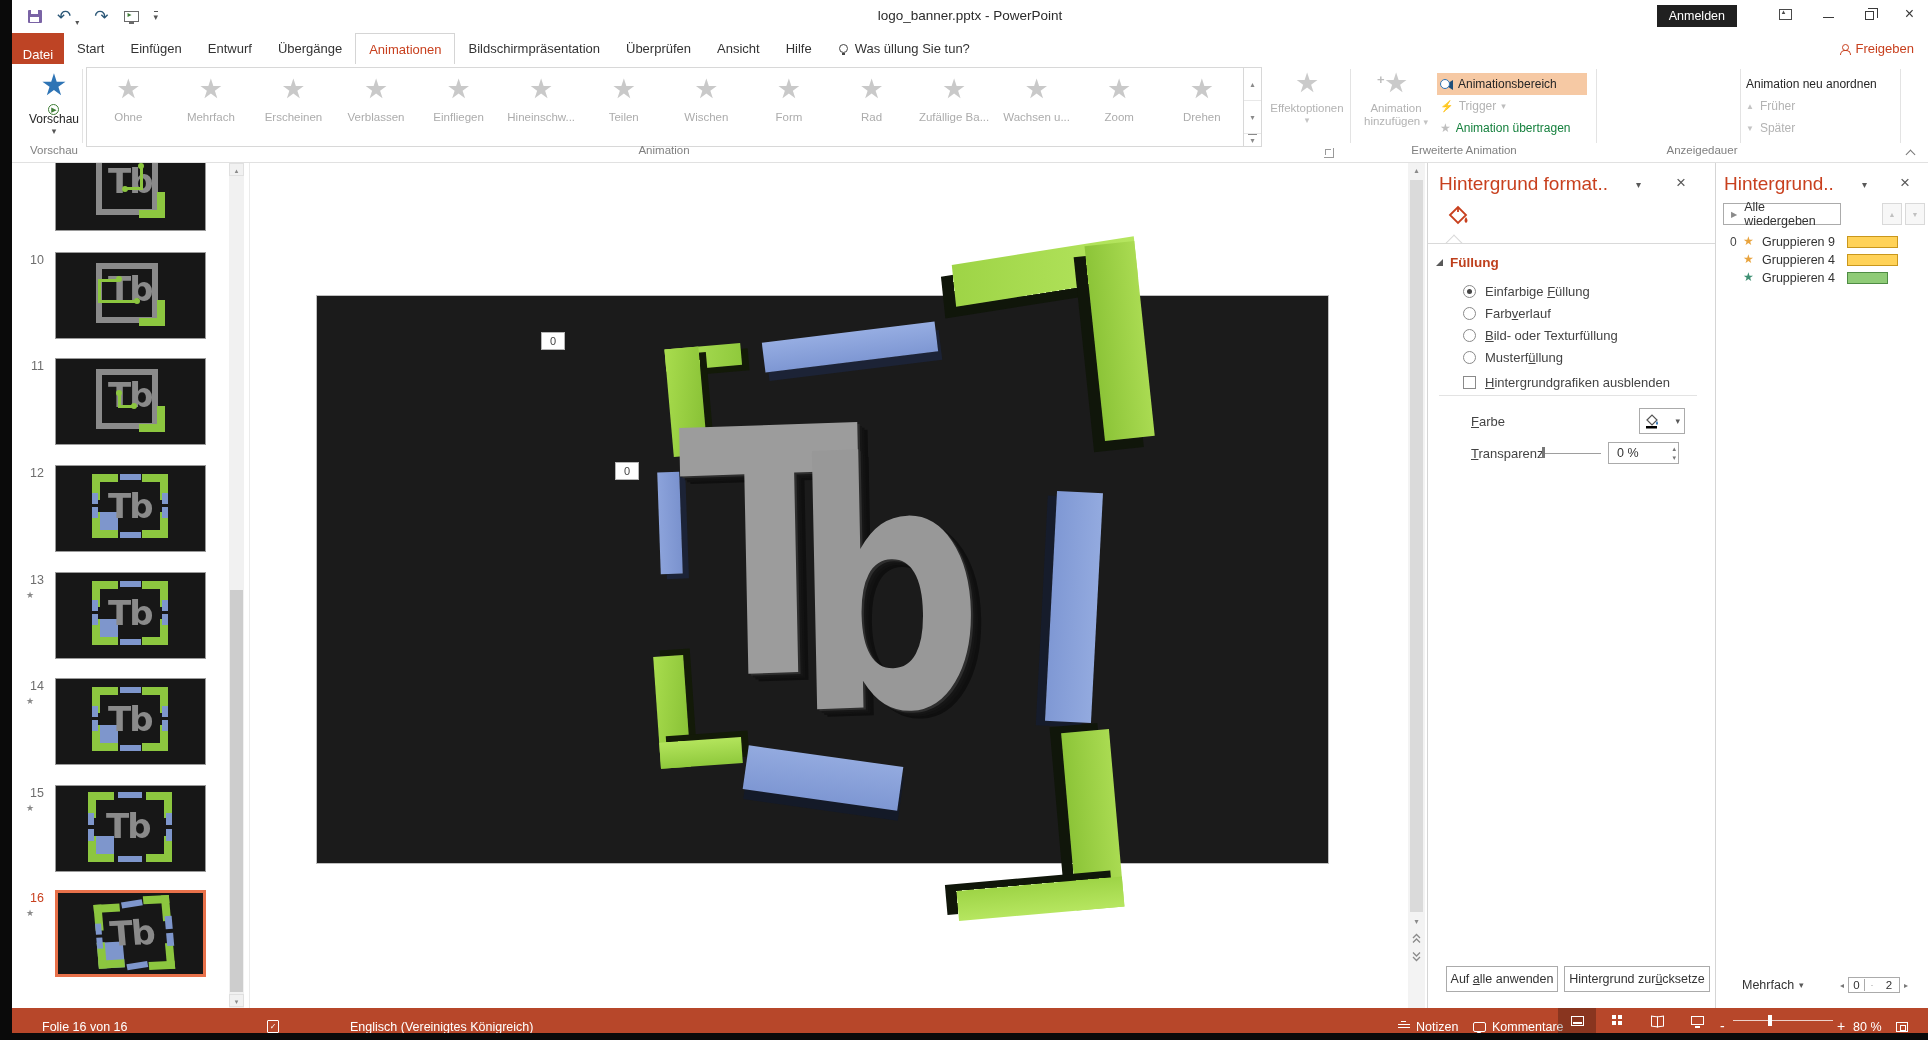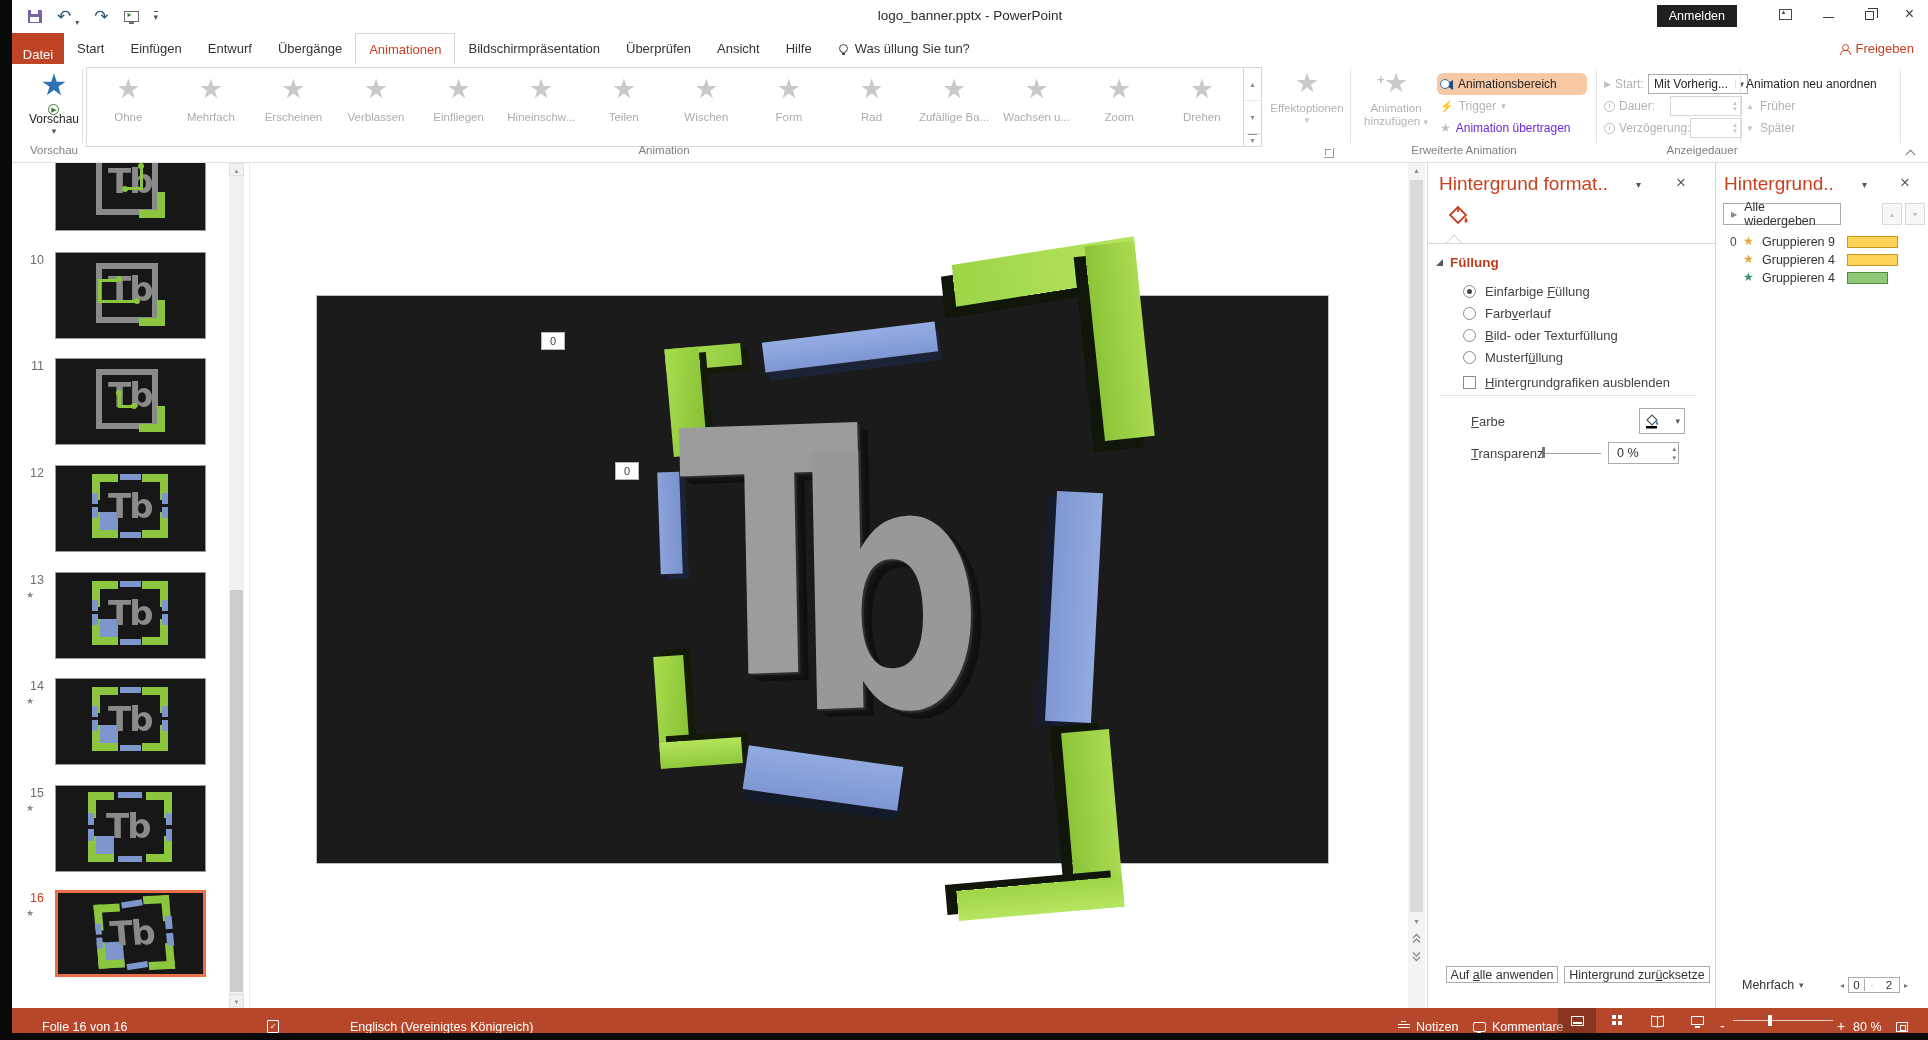--- a/index.html
+++ b/index.html
@@ -76,29 +76,29 @@
   .gscroll{position:absolute;left:1232px;top:3px;width:18px;height:80px;border:1px solid #D8D8D8;border-left:none;display:flex;flex-direction:column;}
   .gscroll div{flex:1;display:flex;align-items:center;justify-content:center;font-size:8px;color:#8a8a8a;border-bottom:1px solid #E8E8E8;}
   .gscroll div:last-child{border-bottom:none;border-top:1px solid #8a8a8a;margin:0 4px;flex:0 0 12px;align-self:stretch;}
   .bigbtn{position:absolute;top:4px;display:flex;flex-direction:column;align-items:center;}
   .bigbtn .i-star{font-size:27px;color:#CACACA;line-height:30px;position:relative;}
   .plus{position:absolute;left:-7px;top:-3px;font-size:13px;color:#BDBDBD;font-weight:bold;}
   .bigbtn .lbl{font-size:11.5px;color:#B3B3B3;line-height:13px;text-align:center;margin-top:4px;}
   .bigbtn .i-dn{font-size:9px;color:#C4C4C4;}
   .advstack{position:absolute;left:1428px;top:9px;width:152px;font-size:12px;}
   .advrow{height:22px;display:flex;align-items:center;gap:5px;white-space:nowrap;}
-  .advrow.hl{background:#F6C9A4;padding:0 3px;margin-left:-3px;width:150px;border-radius:6px;}
+  .advrow.hl{background:#F6C9A4;padding:0 3px;margin-left:-3px;width:150px;}
   .paneicon{width:13px;height:11px;position:relative;}
   .paneicon::before{content:"";position:absolute;right:0;top:1px;width:0;height:0;border-right:8px solid #1F4E79;border-top:5px solid transparent;border-bottom:5px solid transparent;}
   .paneicon::after{content:"";position:absolute;left:0;top:0;width:8px;height:8px;border:1.5px solid #2E74B5;border-radius:50%;background:#fff;}
   .advrow .i-bolt{font-size:11px;color:#C9C9C9;}
   .painticon{font-size:12px;color:#BFBFBF;}
   .advrow .txt-dark{color:#262626;}
   .advrow .txt-gray{color:#B3B3B3;}
-  .advrow .txt-mid{color:#6d28d9;}
+  .advrow .txt-mid{color:#15803d;}
   .advrow .i-dn{font-size:9px;color:#BDBDBD;}
   .timing{position:absolute;left:1592px;top:9px;width:132px;font-size:12px;}
   .trow{height:22px;display:flex;align-items:center;position:relative;color:#B3B3B3;white-space:nowrap;}
   .trow .i-play{font-size:9px;color:#C1C1C1;margin-right:4px;}
   .clock{width:11px;height:11px;border:1px solid #BDBDBD;border-radius:50%;margin-right:4px;position:relative;flex:none;}
   .clock::after{content:"";position:absolute;left:4px;top:2px;width:1px;height:4px;background:#BDBDBD;}
   .combo{position:absolute;top:1px;height:20px;border:1px solid #ABABAB;background:#fff;display:flex;align-items:center;font-size:12px;color:#262626;}
   .combo .i-dn{margin-left:auto;border-left:1px solid #E1E1E1;padding:0 3px;font-size:9px;color:#595959;}
   .spin{position:absolute;top:1px;height:20px;border:1px solid #D6D6D6;background:#fff;}
   .spin::after{content:"▴ ▾";writing-mode:vertical-rl;font-size:7px;color:#C4C4C4;position:absolute;right:2px;top:2px;letter-spacing:-2px;}
@@ -168,21 +168,21 @@
   .u{text-decoration:underline;}
   .fp-div{position:absolute;left:11px;top:232px;width:258px;border-top:1px solid #E3E3E3;}
   .fp-row-label{position:absolute;left:43px;}
   .colorbtn{position:absolute;left:211px;top:245px;width:46px;height:26px;border:1px solid #ABABAB;display:flex;align-items:center;justify-content:space-between;padding:0 4px;background:#fff;}
   .colorbtn .i-dn{font-size:9px;color:#595959;}
   .slider{position:absolute;left:116px;top:290px;width:57px;border-top:1px solid #9E9E9E;}
   .sthumb{position:absolute;left:114px;top:284px;width:3px;height:11px;background:#777;}
   .valbox{position:absolute;left:180px;top:279px;width:71px;height:22px;border:1px solid #ABABAB;background:#fff;font-size:12.5px;color:#333;}
   .valbox .v{position:absolute;left:8px;top:3px;}
   .valbox .sp{position:absolute;right:2px;top:1px;font-size:7px;color:#777;line-height:9px;text-align:center;}
-  .fp-btn{position:absolute;top:803px;height:17px;border:1px solid #ABABAB;background:#fff;font-size:12.5px;color:#333;display:flex;align-items:center;justify-content:center;white-space:nowrap;overflow:hidden;}
+  .fp-btn{position:absolute;top:803px;height:26px;border:1px solid #ABABAB;background:#fff;font-size:12.5px;color:#333;display:flex;align-items:center;justify-content:center;white-space:nowrap;overflow:hidden;}
 
   
   .apanel{position:absolute;left:1703px;top:163px;width:213px;height:845px;background:#fff;border-left:1px solid #D5D5D5;font-size:12.5px;color:#333;}
   .ap-title{position:absolute;left:8px;top:10px;font-size:19px;color:#C8401E;white-space:nowrap;}
   .ap-dd{position:absolute;left:146px;top:16px;font-size:10px;color:#595959;}
   .ap-x{position:absolute;left:184px;top:10px;font-size:17px;color:#595959;}
   .ap-play{position:absolute;left:7px;top:40px;width:118px;height:22px;border:1px solid #ABABAB;background:#fff;display:flex;align-items:center;gap:7px;padding:0 7px;}
   .ap-play .i-play{font-size:8px;color:#8a8a8a;}
   .ap-updn{position:absolute;top:40px;width:20px;height:22px;border:1px solid #D9D9D9;background:#F7F7F7;color:#C0C0C0;font-size:7px;text-align:center;line-height:22px;}
   .ap-row{position:absolute;left:0;height:18px;width:213px;}
@@ -390,40 +390,20 @@
           <span class="txt-gray">Trigger</span>
           <span class="i i-dn"></span>
         </div>
         <div class="advrow">
           <span class="painticon i i-star"></span>
           <span class="txt-mid">Animation übertragen</span>
         </div>
       </div>
       <div class="vsep" style="left:1584px;"></div>
 
-      <div class="timing">
-        <div class="trow">
-          <span class="i i-play"></span>
-          <span>Start:</span>
-          <span class="combo" style="left:44px;width:100px;padding-left:5px;">
-            <span>Mit Vorherig...</span>
-            <span class="i i-dn"></span>
-          </span>
-        </div>
-        <div class="trow">
-          <span class="clock"></span>
-          <span>Dauer:</span>
-          <span class="spin" style="left:66px;width:72px;"></span>
-        </div>
-        <div class="trow">
-          <span class="clock"></span>
-          <span>Verzögerung:</span>
-          <span class="spin" style="left:86px;width:52px;"></span>
-        </div>
-      </div>
       <div class="vsep" style="left:1728px;"></div>
 
       <div class="reorder">
         <div class="hdr">Animation neu anordnen</div>
         <div class="ritem">
             <span class="i i-tUp"></span>
             <span>Früher</span>
           </div>
         <div class="ritem">
             <span class="i i-tDn"></span>

